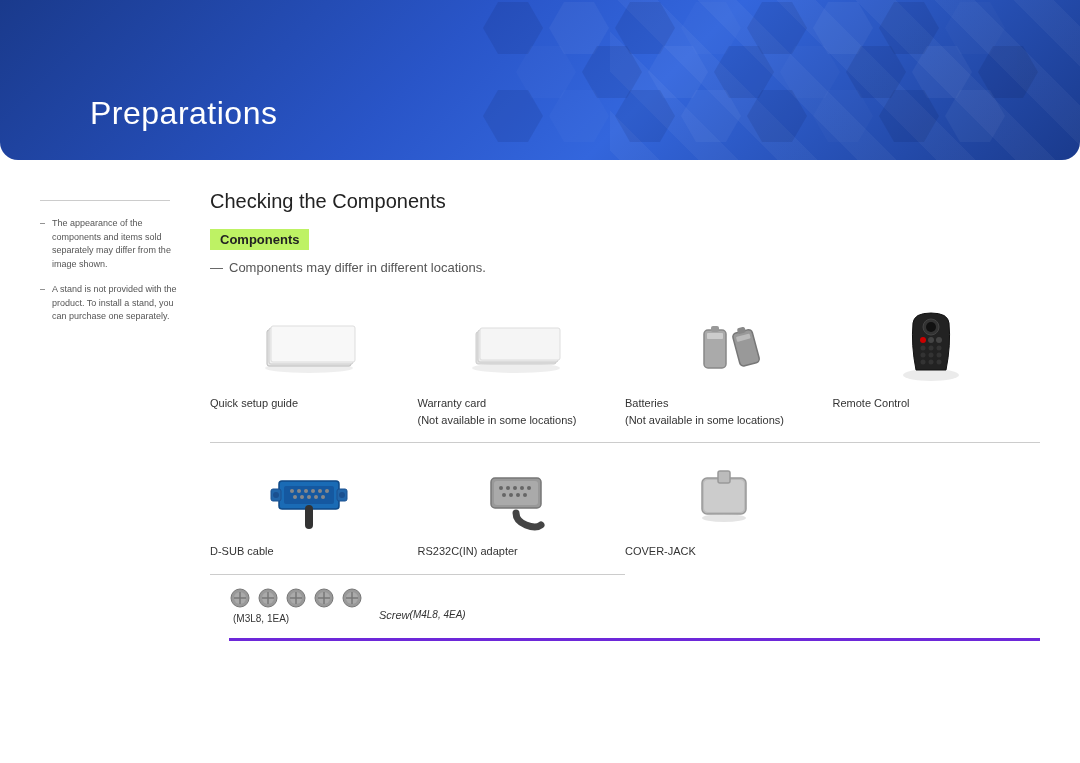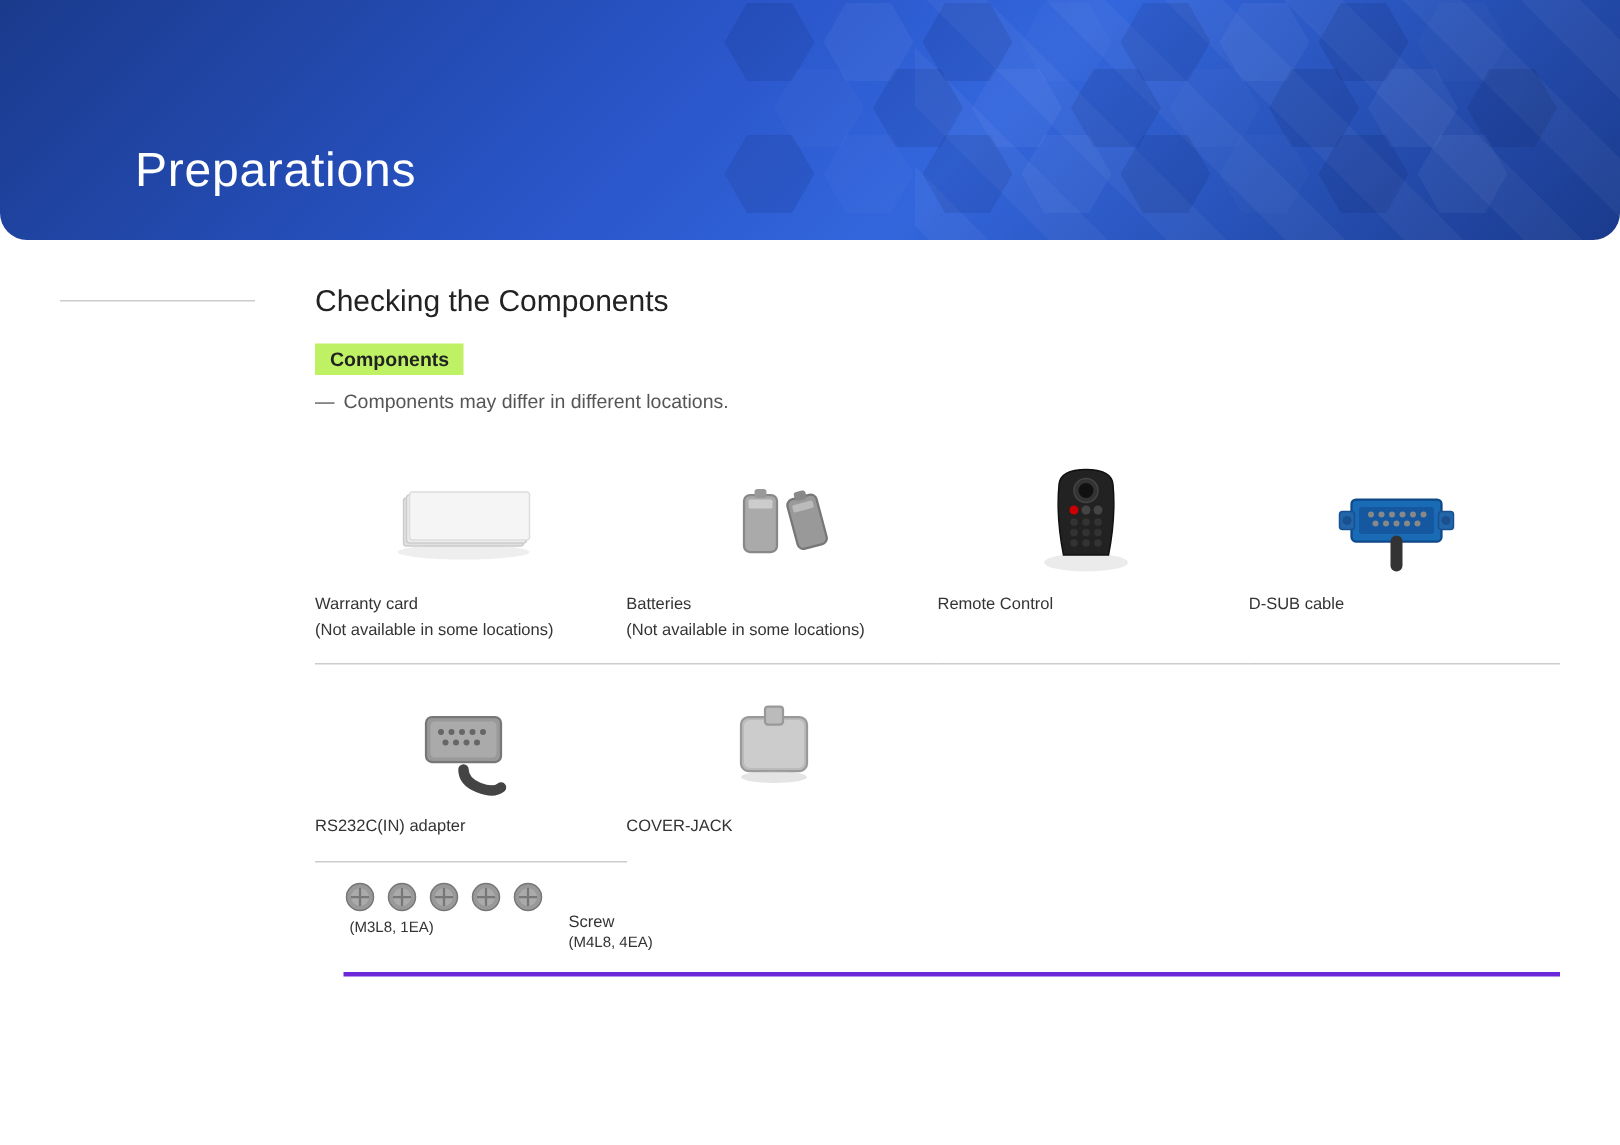--- a/index.html
+++ b/index.html
@@ -198,32 +198,45 @@
         <div class="hex"></div>
     </div>
   </div>
   <h1 class="header-title">Preparations</h1>
 </div>
 
 <div class="main-content">
 
   <div class="sidebar">
     <div class="sidebar-line"></div>
+    <p class="sidebar-note">The appearance of the components and items sold separately may differ from the image shown.</p>
+    <p class="sidebar-note">A stand is not provided with the product. To install a stand, you can purchase one separately.</p>
   </div>
 
   <div class="content-area">
     <h2 class="section-title">Checking the Components</h2>
     <span class="components-badge">Components</span>
     <div class="components-note">
       <span>Components may differ in different locations.</span>
     </div>
 
     
     <div class="components-grid">
 
+      <div class="component-item">
+        <div class="component-img">
+          <svg width="100" height="70" viewBox="0 0 100 70">
+            <ellipse cx="50" cy="58" rx="44" ry="5" fill="#ddd" opacity="0.5"></ellipse>
+            <rect x="8" y="20" width="84" height="36" rx="2" ry="2" fill="#e8e8e8" stroke="#bbb" stroke-width="1"></rect>
+            <rect x="10" y="18" width="84" height="36" rx="2" ry="2" fill="#f0f0f0" stroke="#ccc" stroke-width="1"></rect>
+            <rect x="12" y="16" width="84" height="36" rx="2" ry="2" fill="#f8f8f8" stroke="#ddd" stroke-width="1"></rect>
+          </svg>
+        </div>
+        <div class="component-label">Quick setup guide</div>
+      </div>
 
       <div class="component-item">
         <div class="component-img">
           <svg width="100" height="70" viewBox="0 0 100 70">
             <ellipse cx="50" cy="58" rx="44" ry="5" fill="#ddd" opacity="0.5"></ellipse>
             <rect x="10" y="22" width="80" height="32" rx="2" ry="2" fill="#e0e0e0" stroke="#ccc" stroke-width="1"></rect>
             <rect x="12" y="20" width="80" height="32" rx="2" ry="2" fill="#ececec" stroke="#ccc" stroke-width="1"></rect>
             <rect x="14" y="18" width="80" height="32" rx="2" ry="2" fill="#f5f5f5" stroke="#ddd" stroke-width="1"></rect>
           </svg>
         </div>
@@ -381,20 +394,20 @@
           </svg>
           <svg width="22" height="22" viewBox="0 0 22 22">
             <circle cx="11" cy="11" r="9" fill="#999" stroke="#777" stroke-width="1"></circle>
             <circle cx="11" cy="11" r="6" fill="#aaa"></circle>
             <line x1="11" y1="5" x2="11" y2="17" stroke="#777" stroke-width="1.5"></line>
             <line x1="5" y1="11" x2="17" y2="11" stroke="#777" stroke-width="1.5"></line>
           </svg>
         </div>
         <div style="font-size:10px; color:#333; margin-left:4px;">(M3L8, 1EA)</div>
       </div>
-      <div style="display:flex; flex-direction:column; justify-content:flex-end; padding-top:22px;">
+      <div style="display:flex; flex-direction:row; justify-content:flex-end; padding-top:22px;font-style:italic;">
         <div style="font-size:11px; color:#333; margin-bottom:2px;">Screw</div>
         <div style="font-size:10px; color:#333;">(M4L8, 4EA)</div>
       </div>
     </div>
 
   </div>
 </div>
 
 </body></html>

